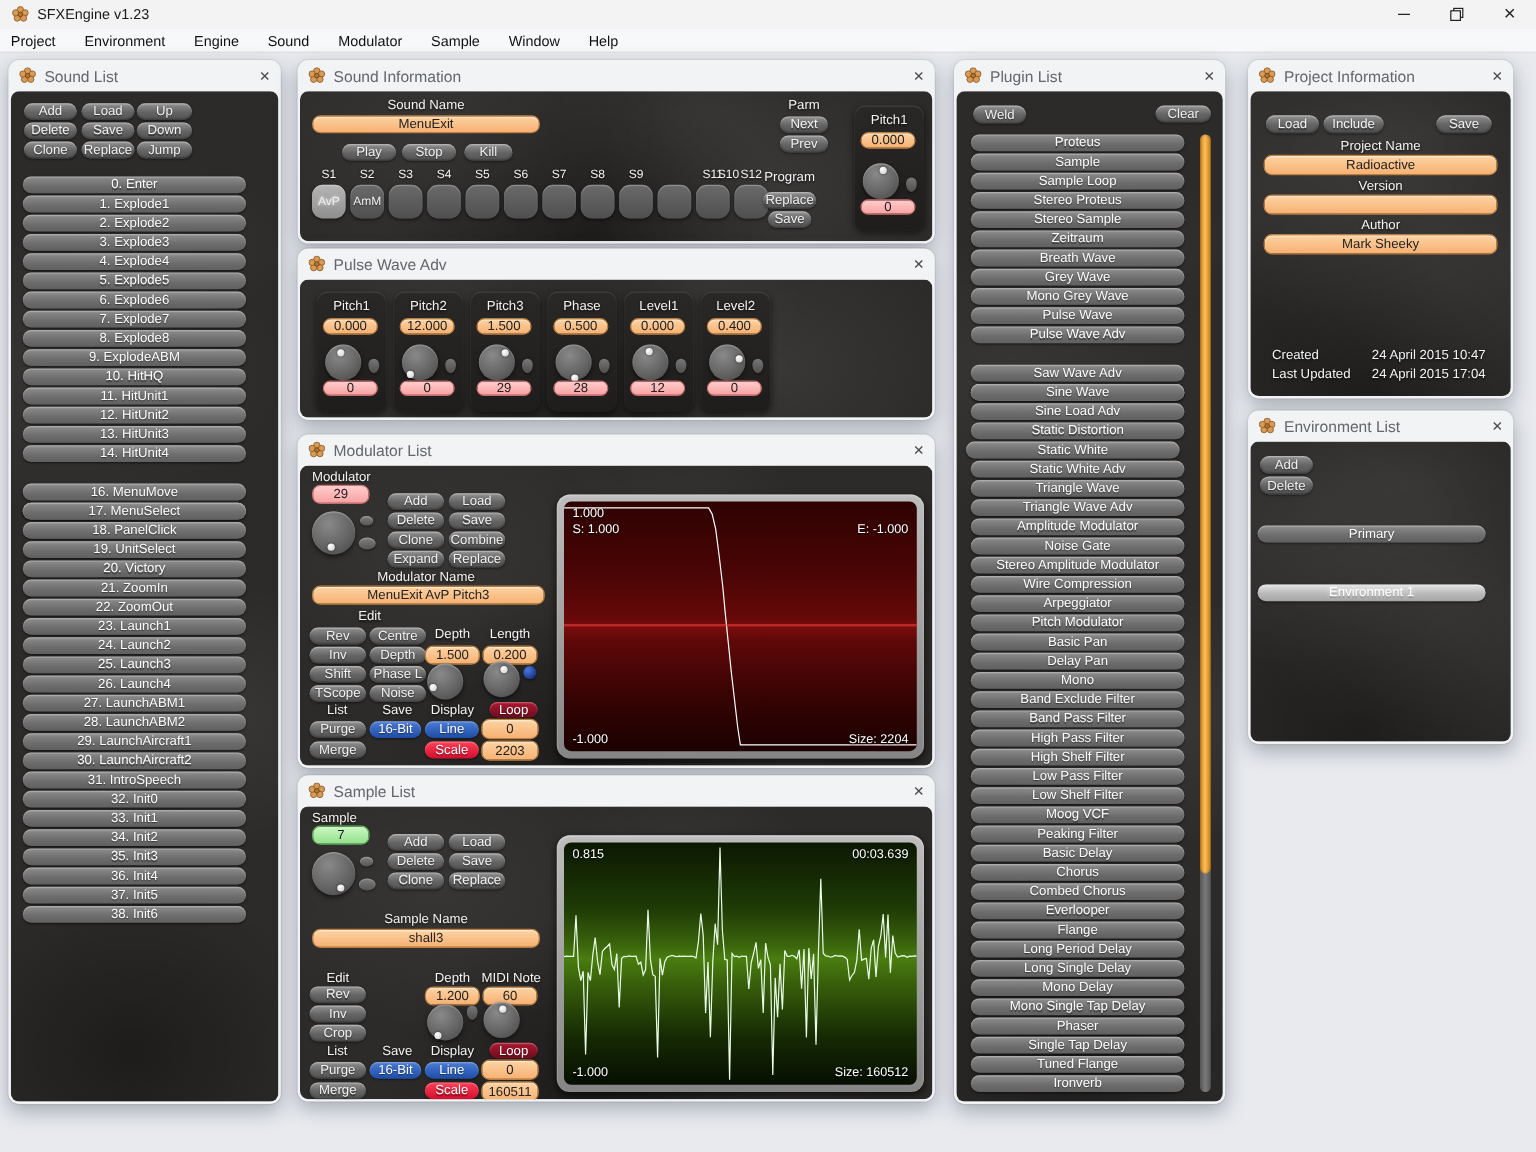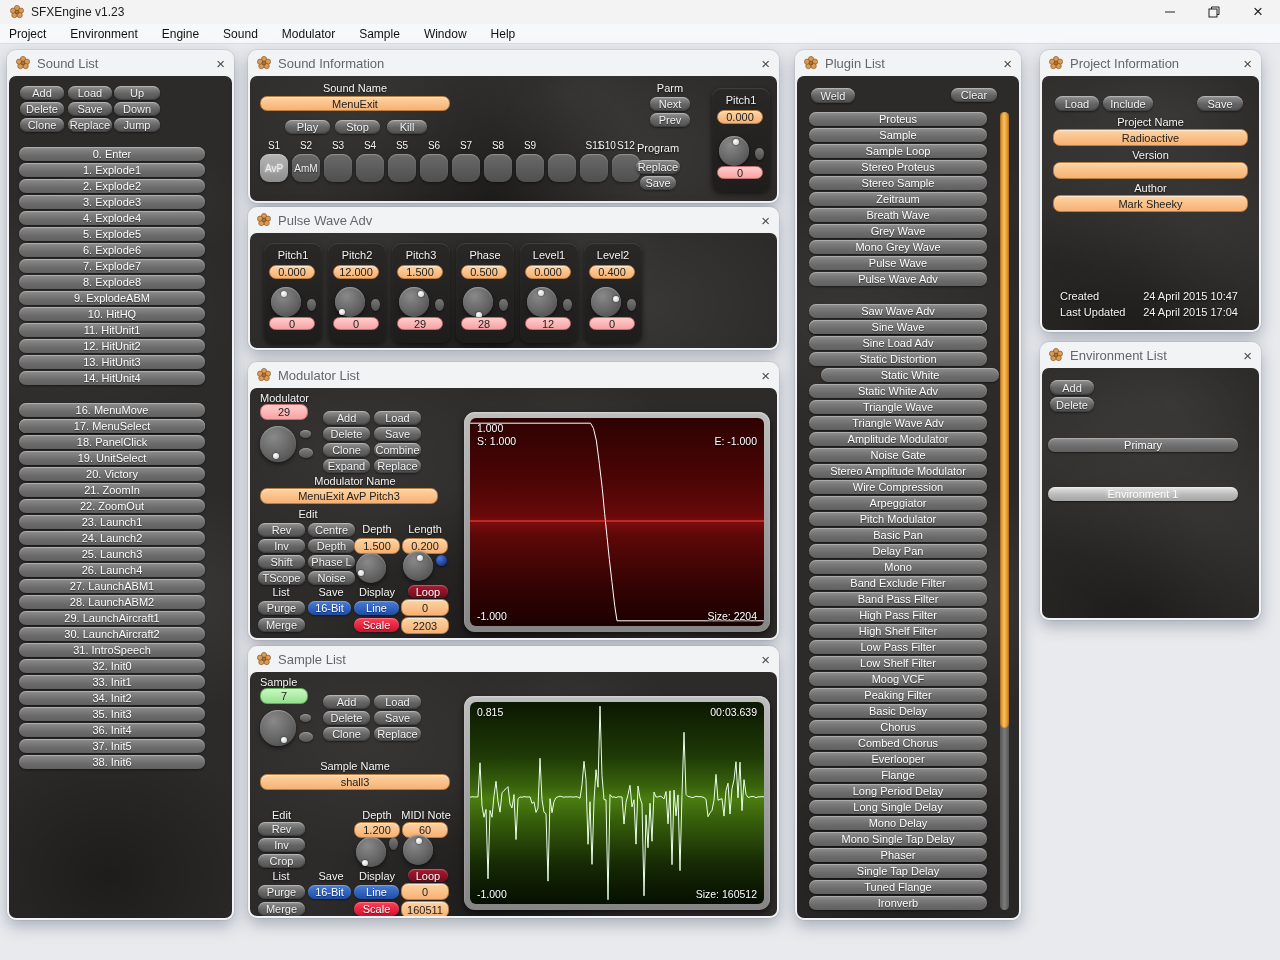--- a/index.html
+++ b/index.html
@@ -356,21 +356,21 @@
       <span class="nub" style="left:49px;top:60px;width:14px;height:10px;"></span>
       <div class="btn" style="left:73px;top:23px;width:47px;height:14px;">Add</div>
       <div class="btn" style="left:124px;top:23px;width:47px;height:14px;">Load</div>
       <div class="btn" style="left:73px;top:39px;width:47px;height:14px;">Delete</div>
       <div class="btn" style="left:124px;top:39px;width:47px;height:14px;">Save</div>
       <div class="btn" style="left:73px;top:55px;width:47px;height:14px;">Clone</div>
       <div class="btn" style="left:124px;top:55px;width:47px;height:14px;">Combine</div>
       <div class="btn" style="left:73px;top:71px;width:47px;height:14px;">Expand</div>
       <div class="btn" style="left:124px;top:71px;width:47px;height:14px;">Replace</div>
       <div class="dlabel" style="left:10px;top:87px;width:190px;">Modulator Name</div>
-      <div class="vfield orange" style="left:10px;top:100px;width:178px;height:16px;">MenuExit AvP Pitch3</div>
+      <div class="vfield orange" style="left:10px;top:100px;width:194px;height:16px;">MenuExit AvP Pitch3</div>
       <div class="dlabel" style="left:8px;top:120px;width:100px;">Edit</div>
       <div class="btn" style="left:8px;top:135px;width:47px;height:14px;">Rev</div>
       <div class="btn" style="left:58px;top:135px;width:47px;height:14px;">Centre</div>
       <div class="btn" style="left:8px;top:151px;width:47px;height:14px;">Inv</div>
       <div class="btn" style="left:58px;top:151px;width:47px;height:14px;">Depth</div>
       <div class="btn" style="left:8px;top:167px;width:47px;height:14px;">Shift</div>
       <div class="btn" style="left:58px;top:167px;width:47px;height:14px;">Phase L</div>
       <div class="btn" style="left:8px;top:183px;width:47px;height:14px;">TScope</div>
       <div class="btn" style="left:58px;top:183px;width:47px;height:14px;">Noise</div>
       <div class="dlabel" style="left:104px;top:135px;width:46px;">Depth</div>
@@ -491,39 +491,39 @@
               <circle cx="5" cy="11.5" r="3"></circle>
               <circle cx="3.5" cy="6.5" r="3"></circle>
             </g>
             <circle cx="8" cy="8" r="2.2" fill="#b4762f" stroke="#6e4418" stroke-width="0.8"></circle>
           </svg></span>
       <span>Plugin List</span>
       <span class="pclose">×</span>
     </div>
     <div class="pbody">
       <div class="btn" style="left:14px;top:12px;width:44px;height:15px;">Weld</div>
-      <div class="btn" style="left:154px;top:12px;width:46px;height:14px;">Clear</div>
+      <div class="btn" style="left:166px;top:12px;width:46px;height:14px;">Clear</div>
       <div id="pl-items">
           <div class="litem" style="left: 12px; top: 36px; width: 178px;">Proteus</div>
           <div class="litem" style="left: 12px; top: 52px; width: 178px;">Sample</div>
           <div class="litem" style="left: 12px; top: 68px; width: 178px;">Sample Loop</div>
           <div class="litem" style="left: 12px; top: 84px; width: 178px;">Stereo Proteus</div>
           <div class="litem" style="left: 12px; top: 100px; width: 178px;">Stereo Sample</div>
           <div class="litem" style="left: 12px; top: 116px; width: 178px;">Zeitraum</div>
           <div class="litem" style="left: 12px; top: 132px; width: 178px;">Breath Wave</div>
           <div class="litem" style="left: 12px; top: 148px; width: 178px;">Grey Wave</div>
           <div class="litem" style="left: 12px; top: 164px; width: 178px;">Mono Grey Wave</div>
           <div class="litem" style="left: 12px; top: 180px; width: 178px;">Pulse Wave</div>
           <div class="litem" style="left: 12px; top: 196px; width: 178px;">Pulse Wave Adv</div>
           <div class="litem selected" style="left: 12px; top: 212px; width: 178px;">Saw Wave</div>
           <div class="litem" style="left: 12px; top: 228px; width: 178px;">Saw Wave Adv</div>
           <div class="litem" style="left: 12px; top: 244px; width: 178px;">Sine Wave</div>
           <div class="litem" style="left: 12px; top: 260px; width: 178px;">Sine Load Adv</div>
           <div class="litem" style="left: 12px; top: 276px; width: 178px;">Static Distortion</div>
-          <div class="litem" style="left: 24px; top: 292px; width: 178px;">Static White</div>
+          <div class="litem" style="left: 8px; top: 292px; width: 178px;">Static White</div>
           <div class="litem" style="left: 12px; top: 308px; width: 178px;">Static White Adv</div>
           <div class="litem" style="left: 12px; top: 324px; width: 178px;">Triangle Wave</div>
           <div class="litem" style="left: 12px; top: 340px; width: 178px;">Triangle Wave Adv</div>
           <div class="litem" style="left: 12px; top: 356px; width: 178px;">Amplitude Modulator</div>
           <div class="litem" style="left: 12px; top: 372px; width: 178px;">Noise Gate</div>
           <div class="litem" style="left: 12px; top: 388px; width: 178px;">Stereo Amplitude Modulator</div>
           <div class="litem" style="left: 12px; top: 404px; width: 178px;">Wire Compression</div>
           <div class="litem" style="left: 12px; top: 420px; width: 178px;">Arpeggiator</div>
           <div class="litem" style="left: 12px; top: 436px; width: 178px;">Pitch Modulator</div>
           <div class="litem" style="left: 12px; top: 452px; width: 178px;">Basic Pan</div>

